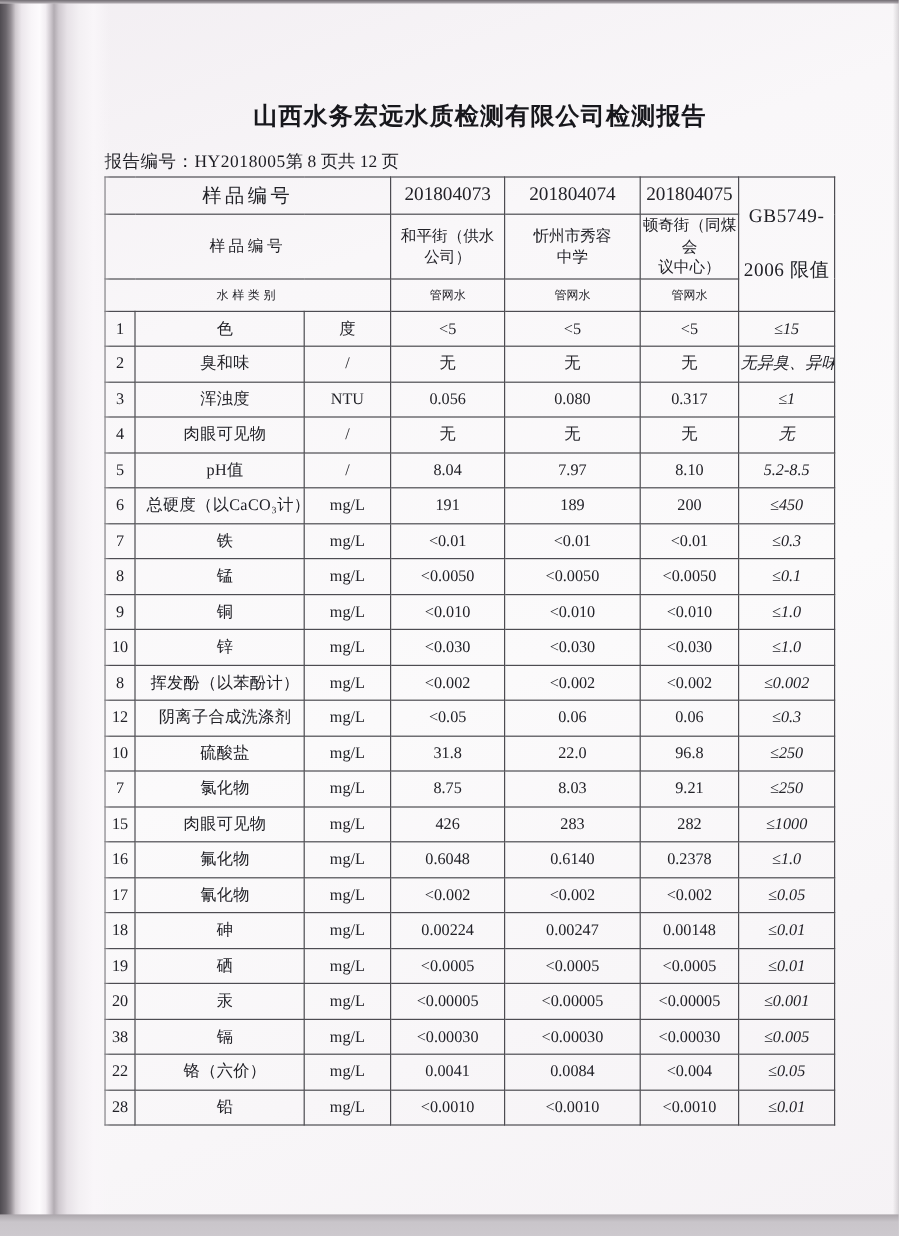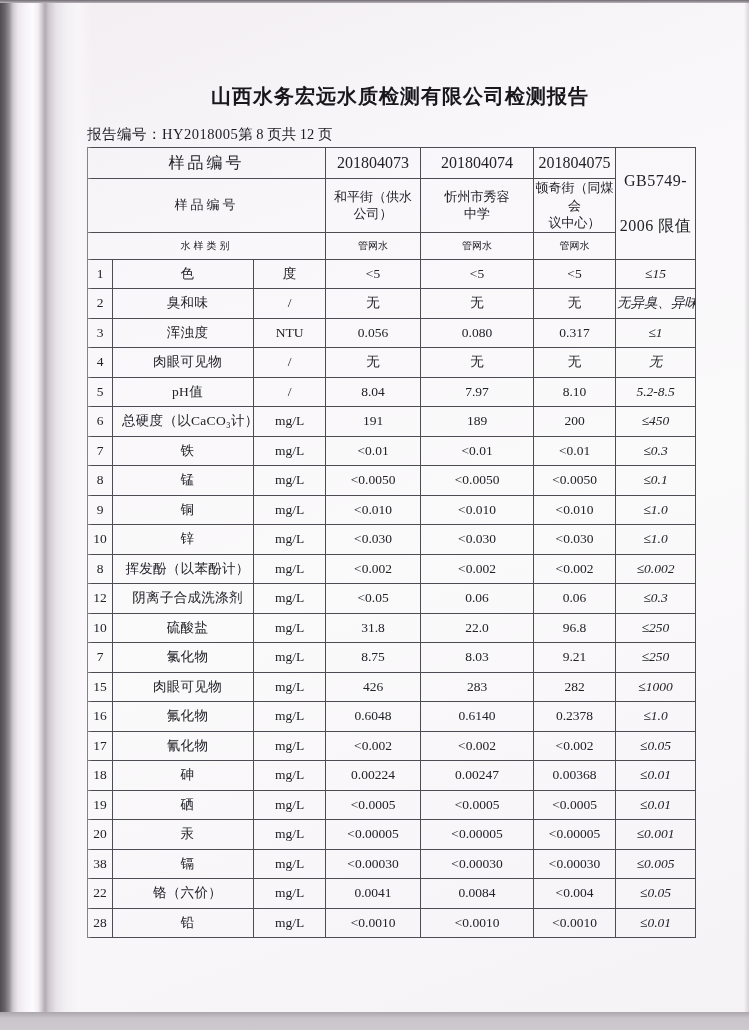--- a/index.html
+++ b/index.html
@@ -262,21 +262,21 @@
     <td class="c-val">&lt;0.002</td>
     <td class="c-val">&lt;0.002</td>
     <td class="c-limit">≤0.05</td>
   </tr>
           <tr class="d-row">
     <td class="c-no">18</td>
     <td class="c-name">砷</td>
     <td class="c-unit">mg/L</td>
     <td class="c-val">0.00224</td>
     <td class="c-val">0.00247</td>
-    <td class="c-val">0.00368</td>
+    <td class="c-val">0.00148</td>
     <td class="c-limit">≤0.01</td>
   </tr>
           <tr class="d-row">
     <td class="c-no">19</td>
     <td class="c-name">硒</td>
     <td class="c-unit">mg/L</td>
     <td class="c-val">&lt;0.0005</td>
     <td class="c-val">&lt;0.0005</td>
     <td class="c-val">&lt;0.0005</td>
     <td class="c-limit">≤0.01</td>

